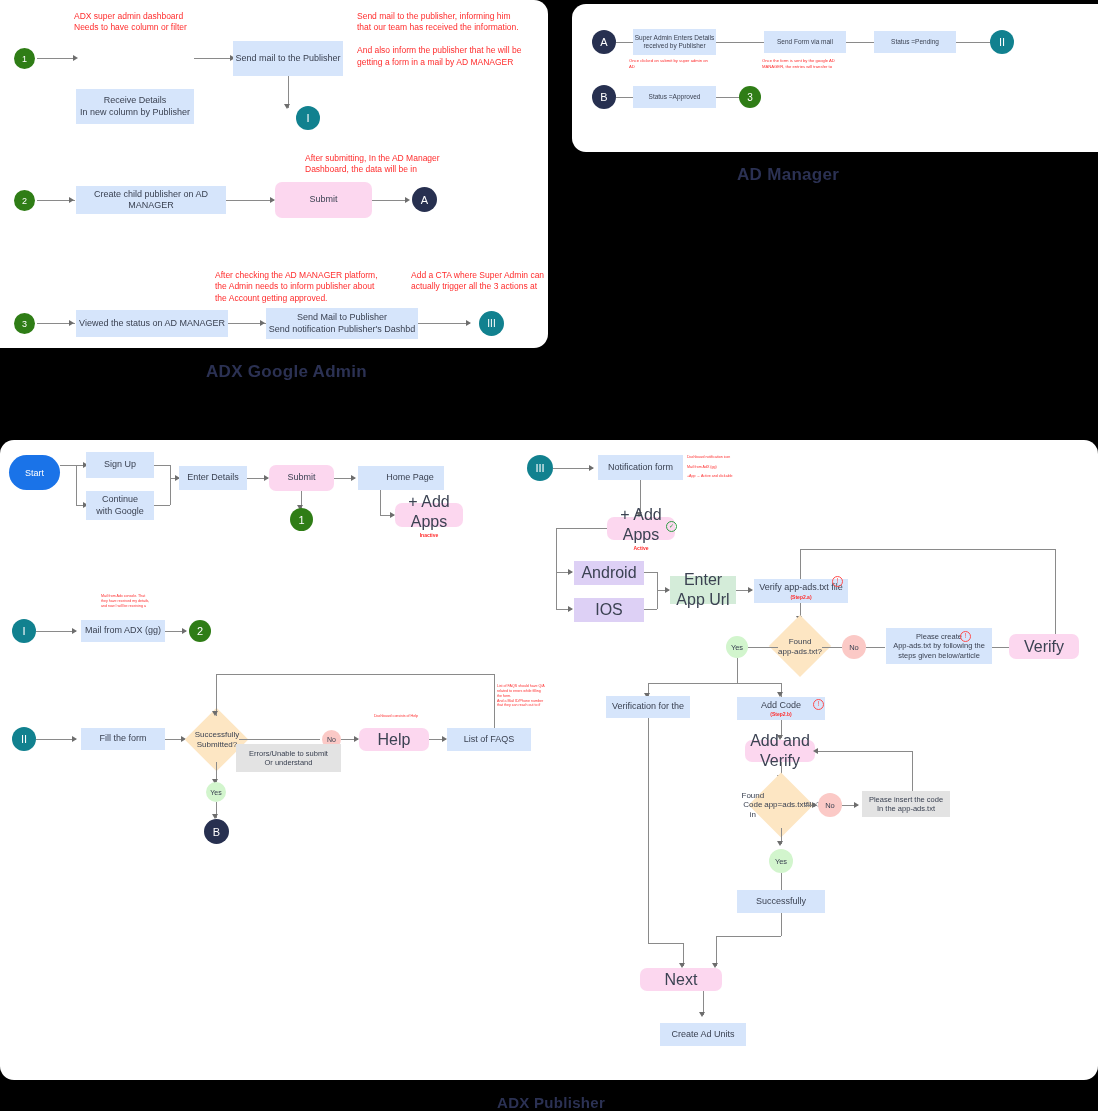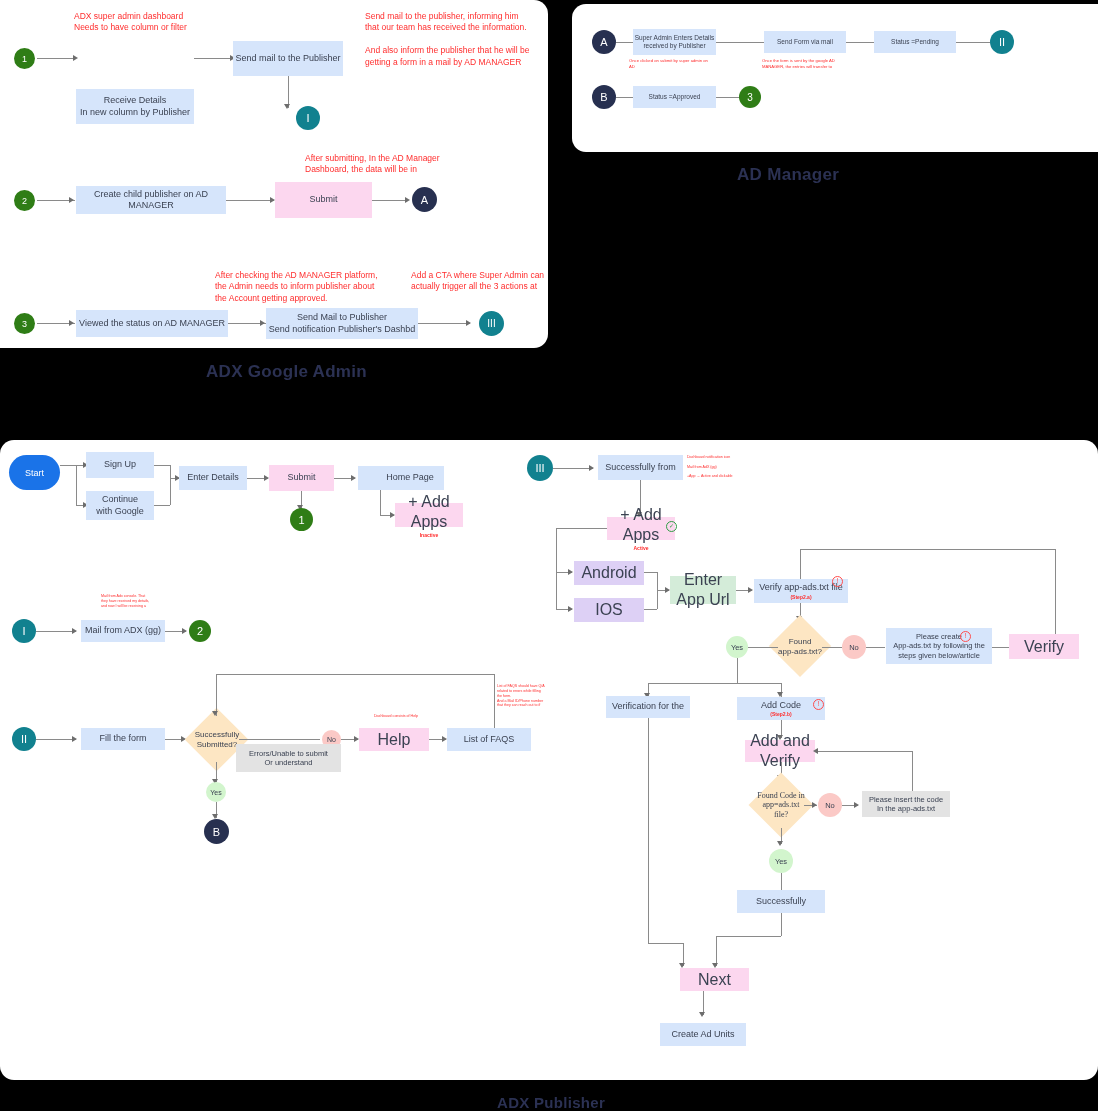--- a/index.html
+++ b/index.html
@@ -16,21 +16,21 @@
   .ptitle{position:absolute;color:#2b3153;font-weight:bold;letter-spacing:.3px;}
   #title-superadmin{left:206px;top:362px;font-size:17px;}
   #title-admanager{left:737px;top:165px;font-size:17px;}
   #title-publisher{left:497px;top:1094px;font-size:15px;}
 
   
   .node{position:absolute;box-sizing:border-box;display:flex;flex-direction:column;
         align-items:center;justify-content:center;text-align:center;
         color:#3b4252;line-height:1.25;}
   .box{background:#d6e5fb;font-size:9px;}
-  .pink{background:#fcd7ef;}
+  .pink{background:#fcd7ef;border-radius:7px;}
   .purple{background:#ddd0f5;}
   .green{background:#d4ecd9;}
   .grey{background:#e3e3e3;}
   .circ{border-radius:50%;display:flex;align-items:center;justify-content:center;
         color:#fff;font-size:11px;}
   .c-green{background:#2f7d16;}
   .c-teal{background:#11818f;}
   .c-navy{background:#273050;}
   .c-yes{background:#d2f5cd;color:#3b4252;}
   .c-no{background:#fbc9c6;color:#3b4252;}
@@ -58,21 +58,21 @@
   .chk{position:absolute;width:9px;height:9px;border:1px solid #2f9e44;border-radius:50%;
        color:#2f9e44;font-size:6px;line-height:8px;text-align:center;}
 </style>
 </head>
 <body>
 
 <div class="panel" id="panel-superadmin"></div>
 
 <div class="note note-lg" style="left:74px;top:11px;">ADX super admin dashboard
 Needs to have column or filter</div>
-<div class="note note-lg" style="left:357px;top:11px;margin-left:8px;">Send mail to the publisher, informing him
+<div class="note note-lg" style="left:357px;top:11px;">Send mail to the publisher, informing him
 that our team has received the information.
 
 And also inform the publisher that he will be
 getting a form in a mail by AD MANAGER</div>
 
 <div class="circ c-green" style="position:absolute;left:14px;top:48px;width:21px;height:21px;font-size:9px;">1</div>
 <div class="line h" style="left:37px;top:58px;width:38px;"></div>
 <div class="arr arr-r" style="left:73px;top:55px;"></div>
 
 <div class="node box" style="left:76px;top:41px;width:118px;height:35px;margin-top:48px;">
@@ -240,21 +240,21 @@
 <div class="line v" style="left:216px;top:762px;height:20px;"></div>
 <div class="arr arr-d" style="left:212px;top:779px;"></div>
 <div class="circ c-yes" style="position:absolute;left:206px;top:782px;width:20px;height:20px;font-size:7px;">Yes</div>
 <div class="line v" style="left:216px;top:802px;height:16px;"></div>
 <div class="arr arr-d" style="left:212px;top:814px;"></div>
 <div class="circ c-navy" style="position:absolute;left:204px;top:819px;width:25px;height:25px;">B</div>
 
 <div class="circ c-teal" style="position:absolute;left:527px;top:455px;width:26px;height:26px;">III</div>
 <div class="line h" style="left:553px;top:468px;width:40px;"></div>
 <div class="arr arr-r" style="left:589px;top:465px;"></div>
-<div class="node box" style="left:598px;top:455px;width:85px;height:25px;">Successfully from</div>
+<div class="node box" style="left:598px;top:455px;width:85px;height:25px;">Notification form</div>
 <div class="note note-xs" style="left:687px;top:455px;">Dashboard notification icon
 
 Mail from AdX (gg)
 
 +App → Active and clickable</div>
 
 <div class="line v" style="left:640px;top:480px;height:36px;"></div>
 <div class="arr arr-d" style="left:636px;top:512px;"></div>
 <div class="node pink" style="left:607px;top:517px;width:68px;height:23px;">
   <span>+ Add Apps</span>
@@ -324,21 +324,21 @@
   <span class="sub">(Step2.b)</span>
 </div>
 <div class="excl" style="left:813px;top:699px;">!</div>
 
 <div class="line v" style="left:781px;top:720px;height:18px;"></div>
 <div class="arr arr-d" style="left:777px;top:735px;"></div>
 <div class="node pink" style="left:745px;top:740px;width:70px;height:22px;">Add and Verify</div>
 <div class="line v" style="left:781px;top:762px;height:16px;"></div>
 <div class="arr arr-d" style="left:777px;top:775px;"></div>
 <div class="diamond" style="left:758px;top:782px;width:46px;height:46px;"></div>
-<div class="dlabel" style="left:751px;top:789px;width:60px;height:32px;flex-direction:column;font-family:Liberation Serif, serif;">
+<div class="dlabel" style="left:751px;top:789px;width:60px;height:32px;flex-direction:row;">
   <span>Found Code in</span>
   <span>app=ads.txt</span>
   <span>file?</span>
 </div>
 <div class="line h" style="left:804px;top:805px;width:13px;"></div>
 <div class="arr arr-r" style="left:812px;top:802px;"></div>
 <div class="circ c-no" style="position:absolute;left:818px;top:793px;width:24px;height:24px;font-size:7.5px;">No</div>
 <div class="line h" style="left:842px;top:805px;width:16px;"></div>
 <div class="arr arr-r" style="left:854px;top:802px;"></div>
 <div class="node grey" style="left:862px;top:791px;width:88px;height:26px;font-size:7.5px;">
@@ -356,18 +356,18 @@
 <div class="node box" style="left:737px;top:890px;width:88px;height:23px;">Successfully</div>
 
 <div class="line v" style="left:781px;top:913px;height:23px;"></div>
 <div class="line h" style="left:716px;top:936px;width:65px;"></div>
 <div class="line v" style="left:716px;top:936px;height:30px;"></div>
 <div class="arr arr-d" style="left:712px;top:963px;"></div>
 <div class="line v" style="left:648px;top:718px;height:225px;"></div>
 <div class="line h" style="left:648px;top:943px;width:35px;"></div>
 <div class="line v" style="left:683px;top:943px;height:23px;"></div>
 <div class="arr arr-d" style="left:679px;top:963px;"></div>
-<div class="node pink" style="left:680px;top:968px;width:69px;height:23px;">Next</div>
+<div class="node pink" style="left:640px;top:968px;width:82px;height:23px;">Next</div>
 <div class="line v" style="left:703px;top:991px;height:24px;"></div>
 <div class="arr arr-d" style="left:699px;top:1012px;"></div>
 <div class="node box" style="left:660px;top:1023px;width:86px;height:23px;">Create Ad Units</div>
 
 <div class="ptitle" id="title-publisher">ADX Publisher</div>
 
 </body></html>

